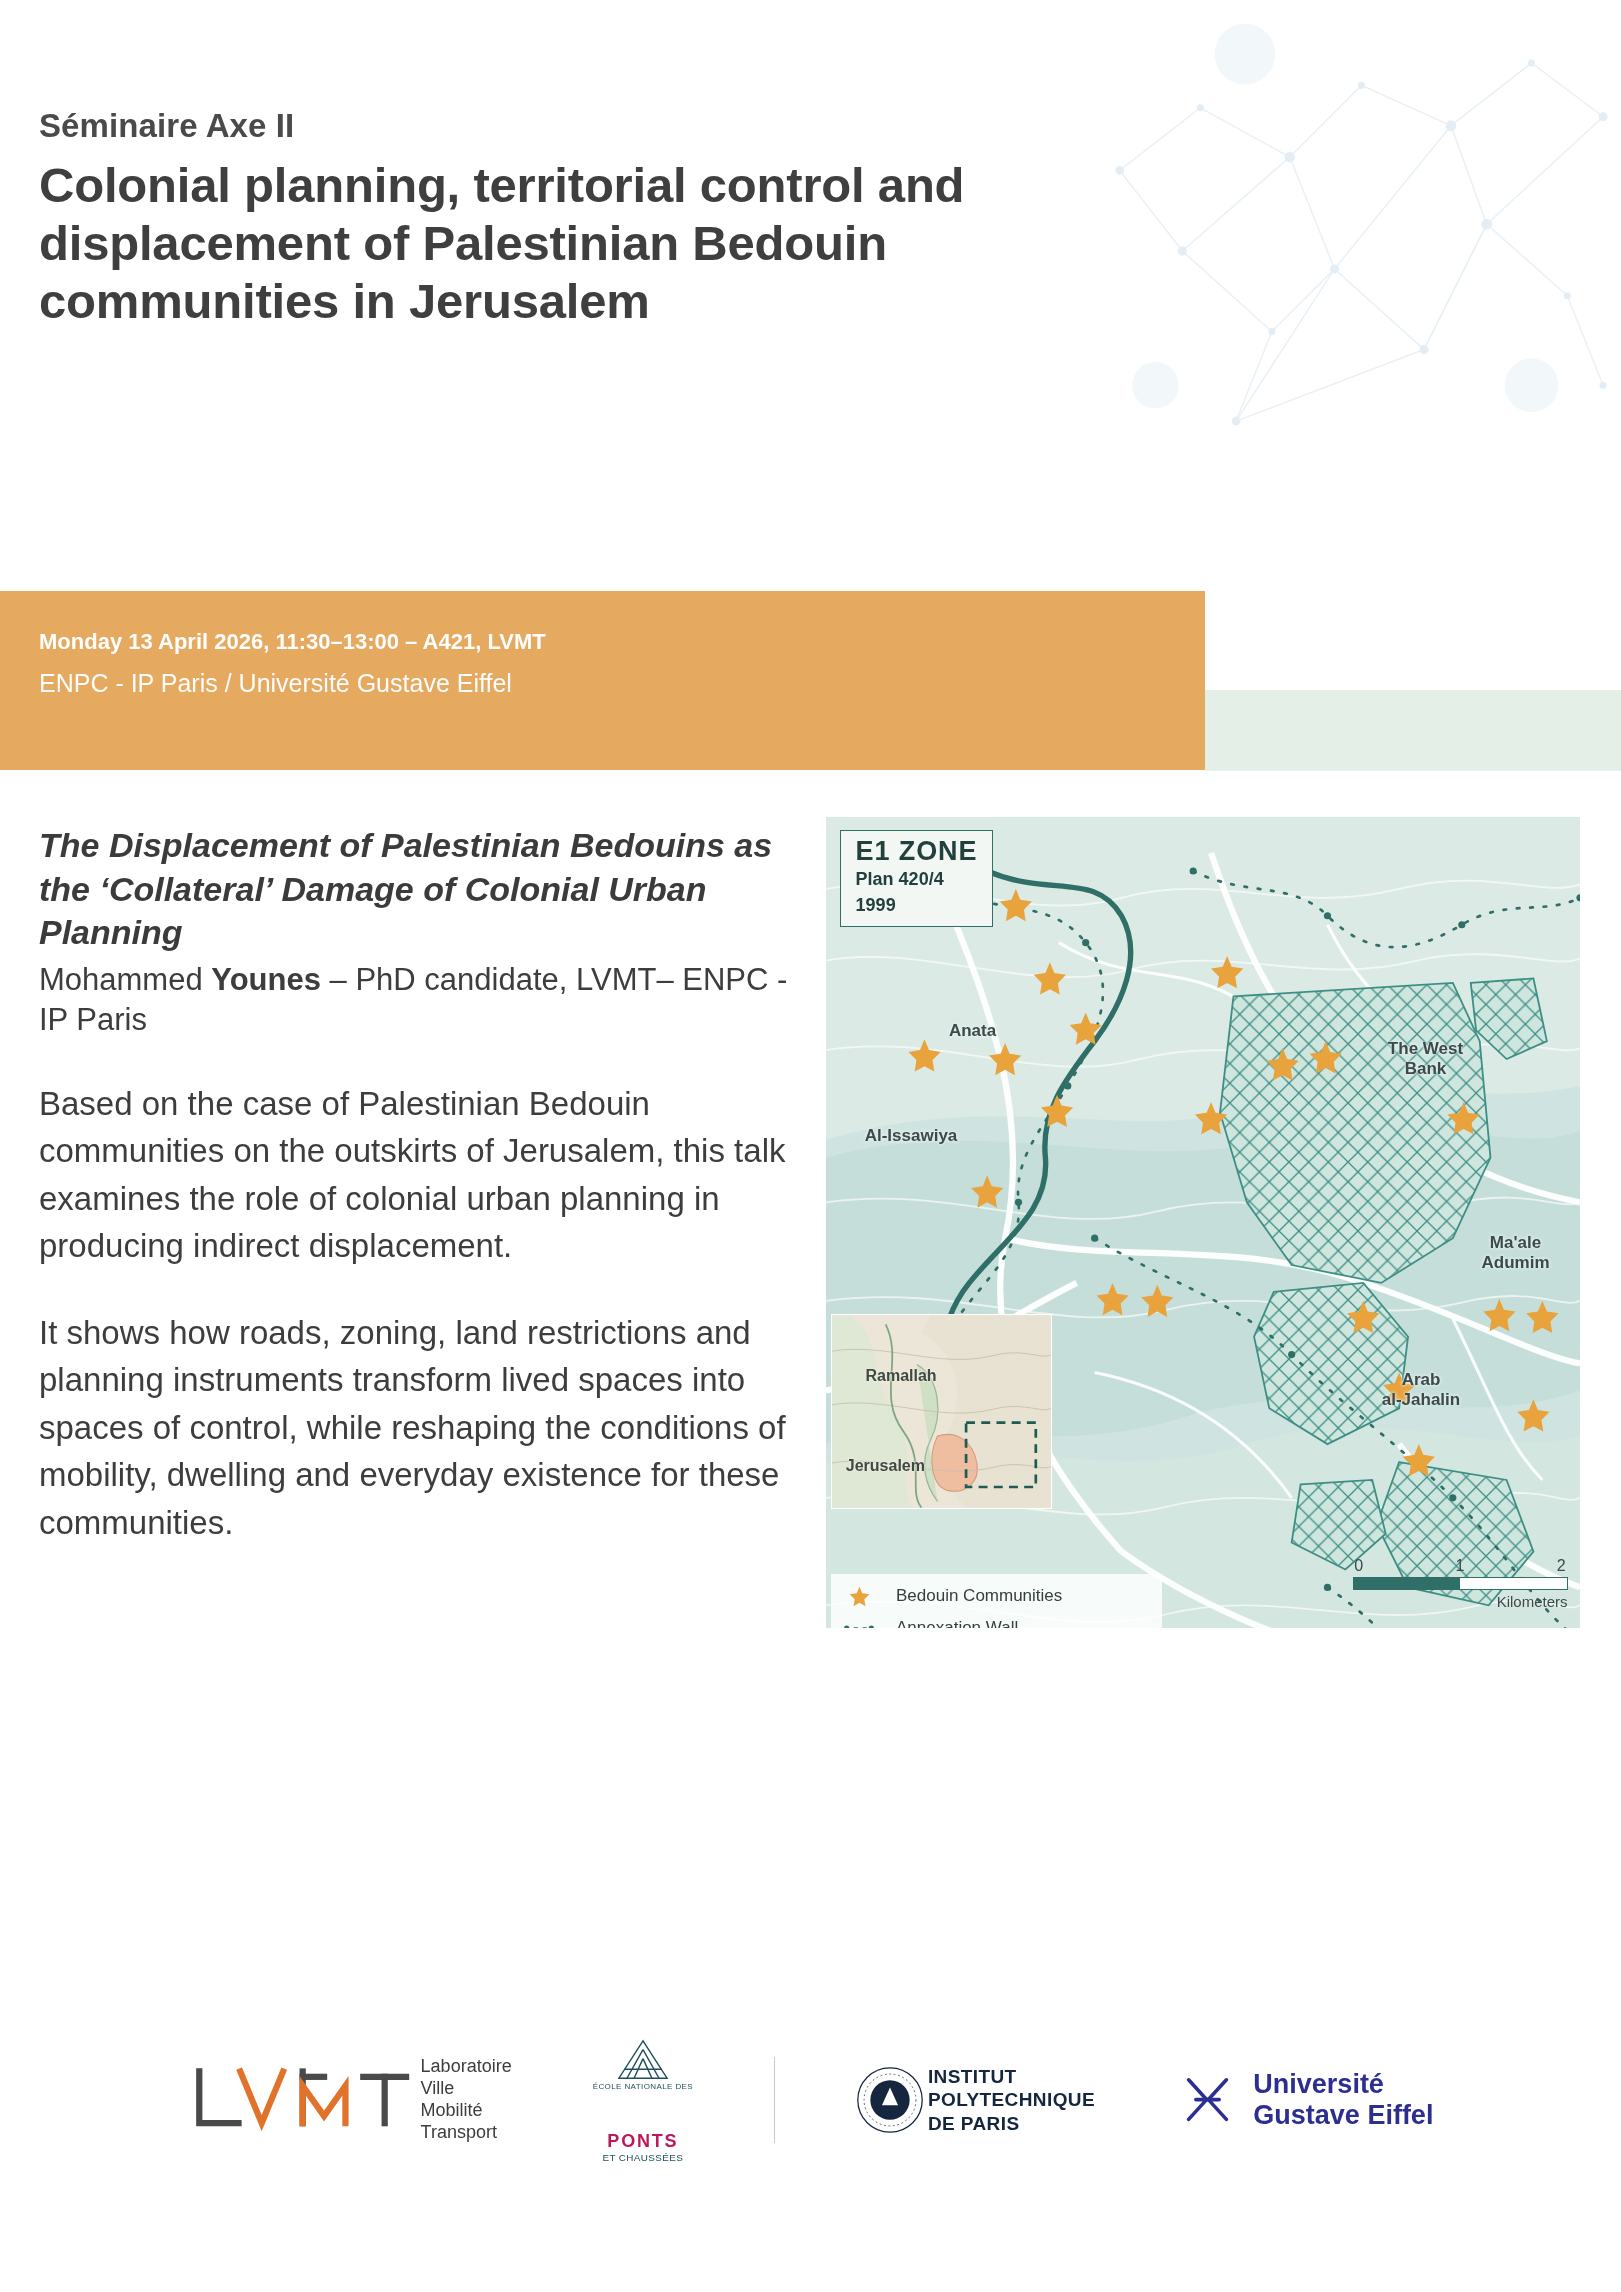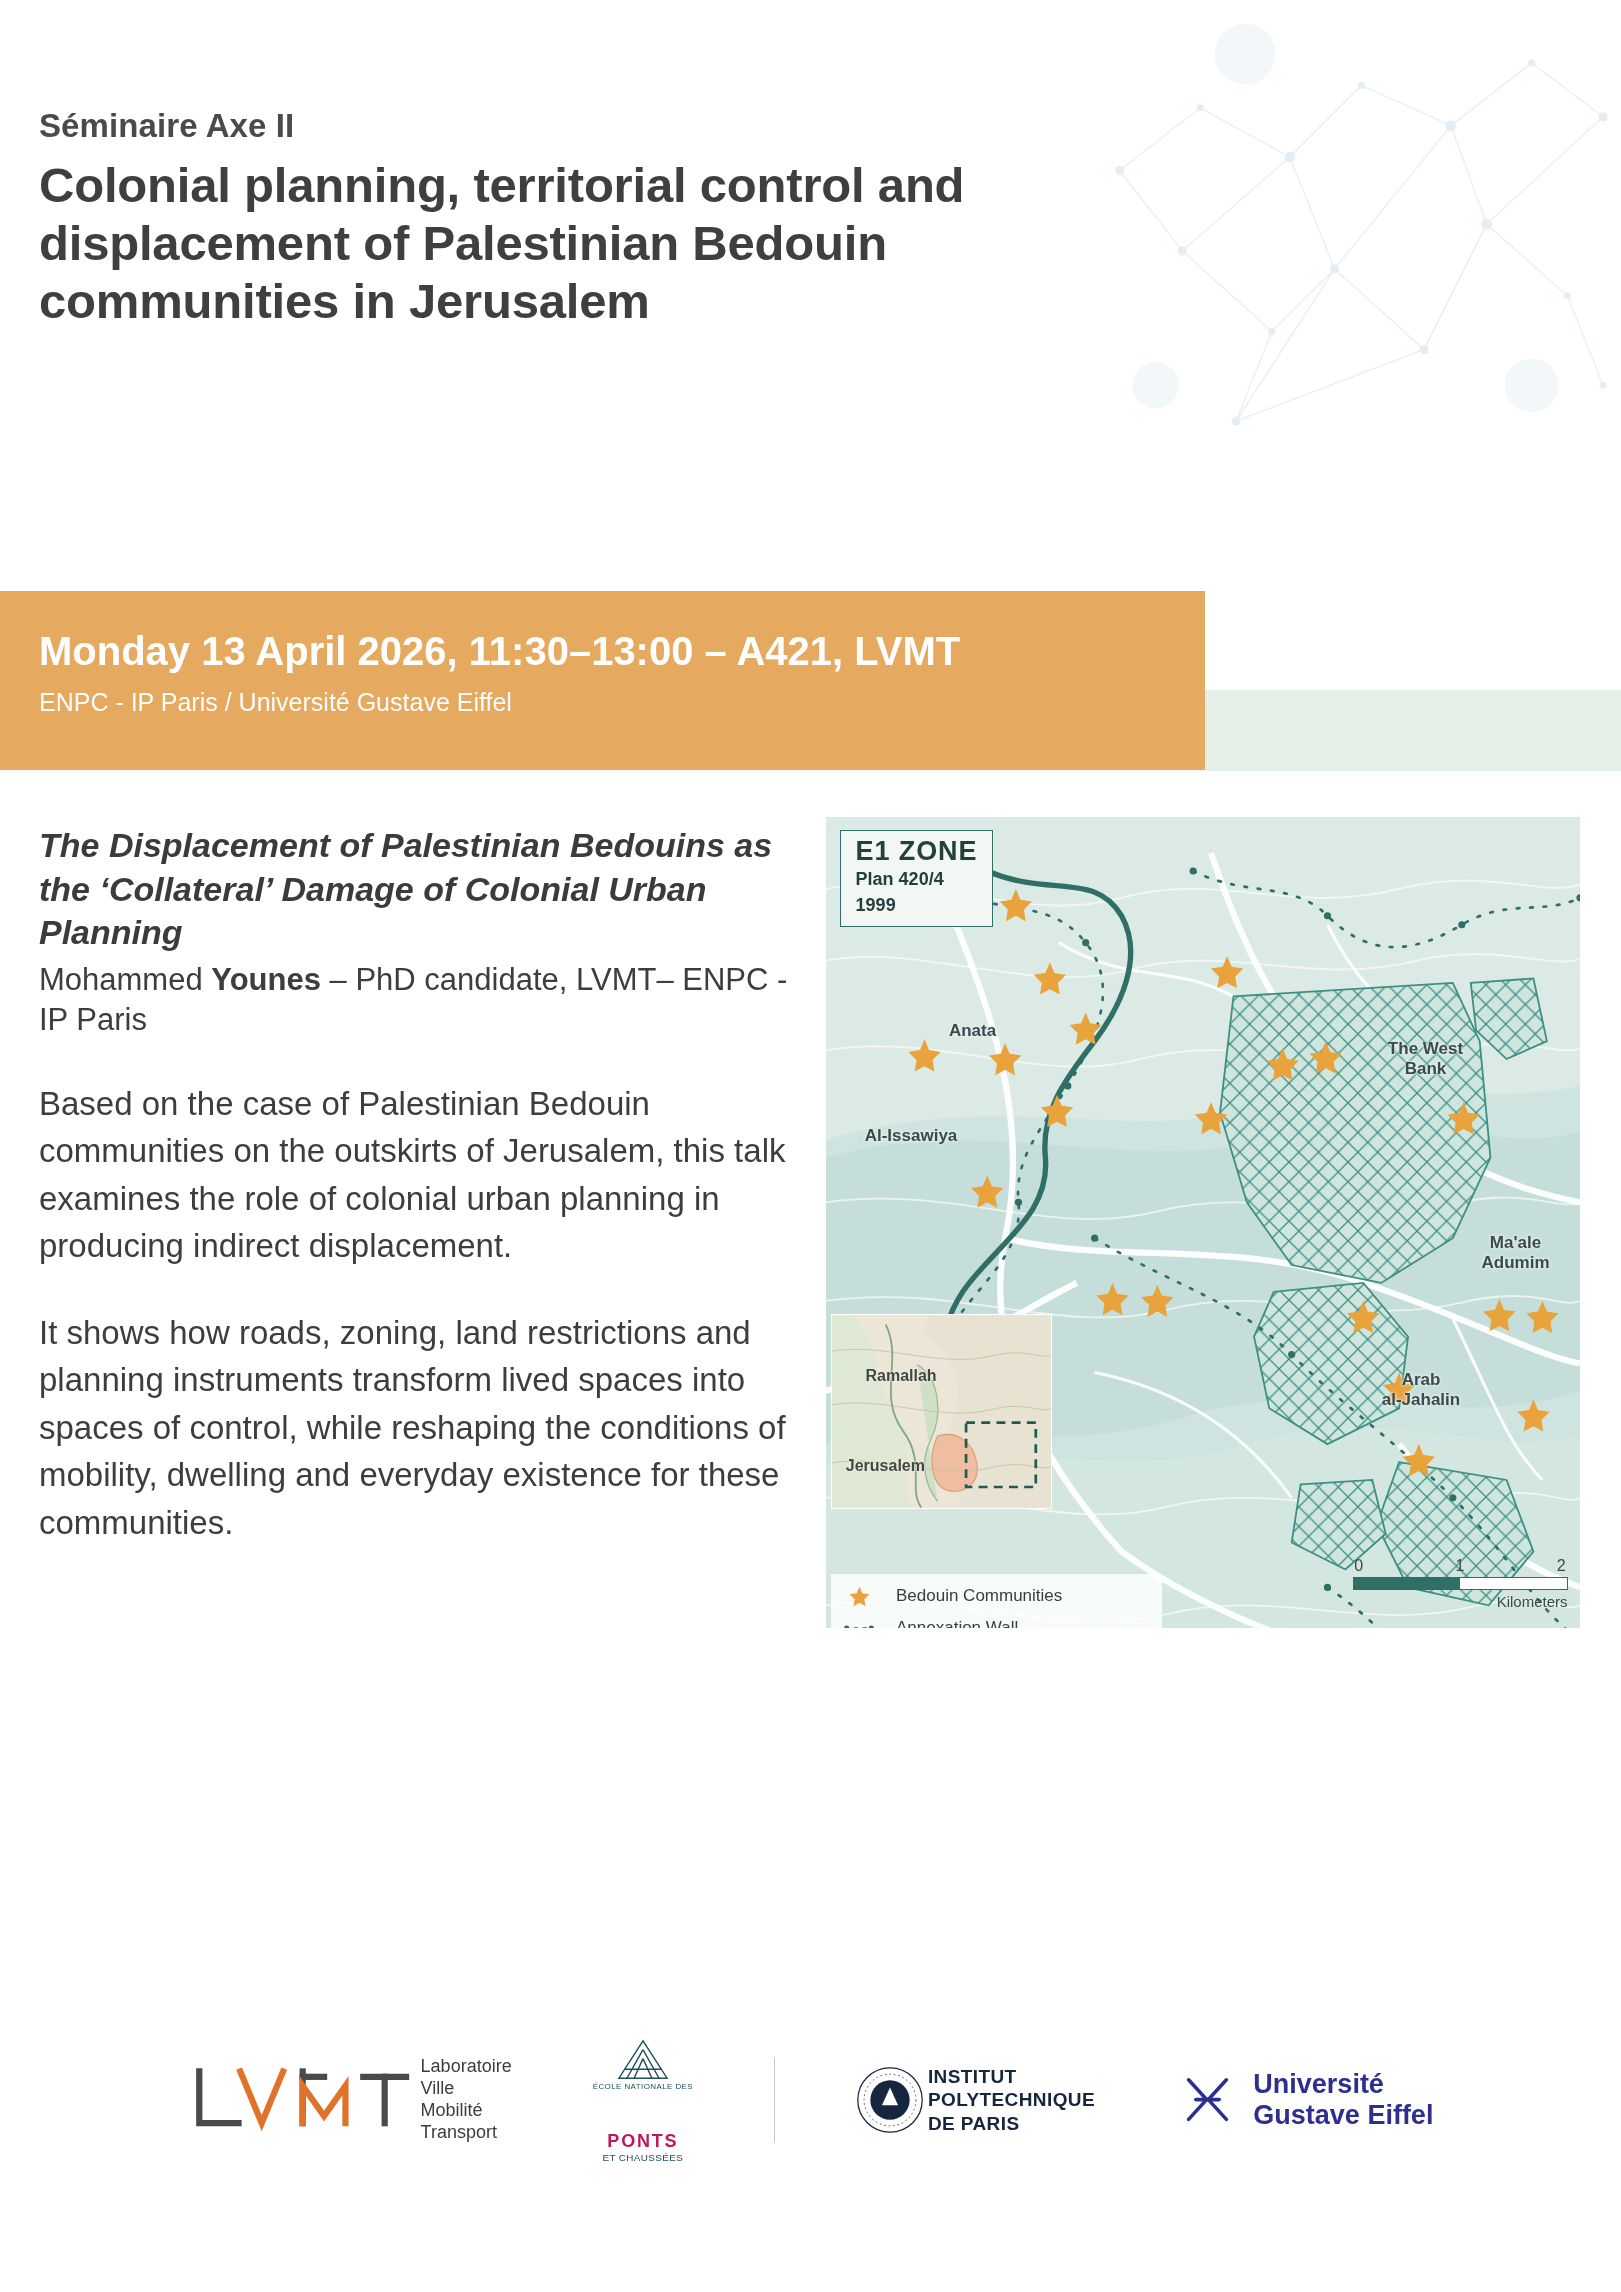--- a/index.html
+++ b/index.html
@@ -63,21 +63,21 @@
     position: absolute;
     left: 0; top: 591px;
     width: 1205px;
     height: 179px;
     background: #e6a960;
     color: #ffffff;
     box-sizing: border-box;
     padding: 38px 0 0 39px;
   }
   .date-line {
-    font-size: 40px;
+    font-size: 22px;
     font-weight: bold;
     margin: 0 0 14.3px 0;
   }
   .inst-line {
     font-size: 25px;
     font-weight: normal;
     margin: 0;
     color: #fdfdfd;
   }
 

